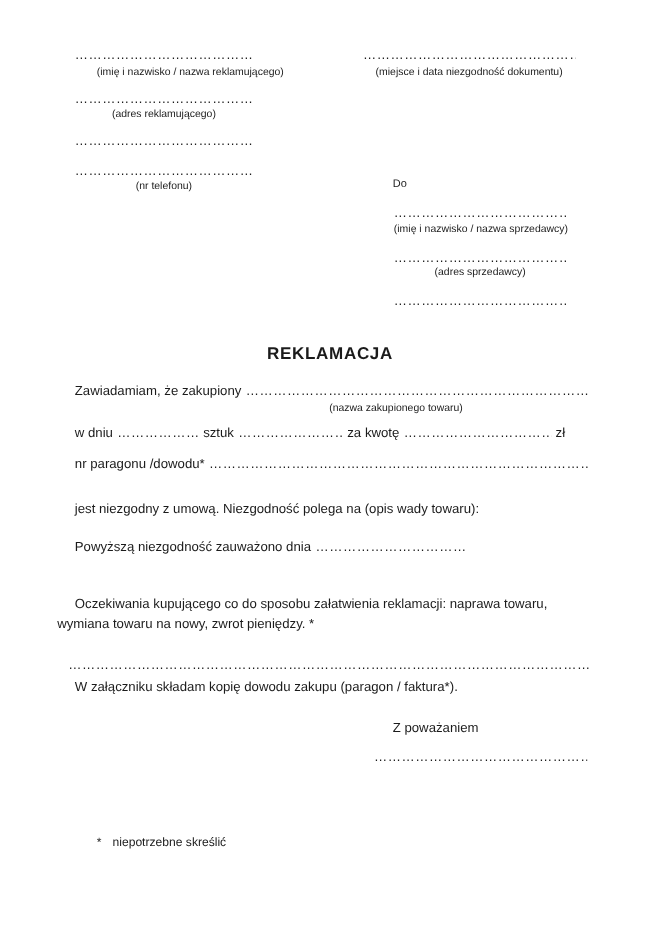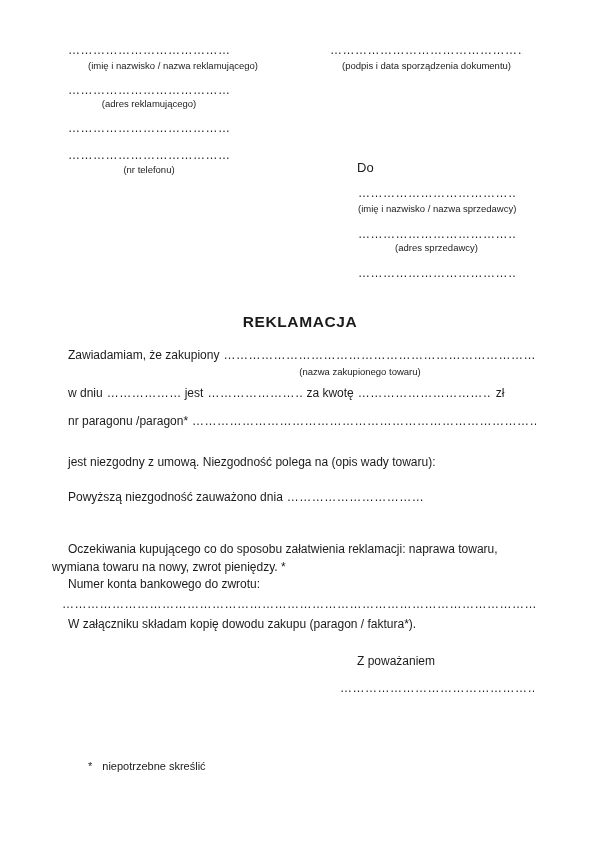--- a/index.html
+++ b/index.html
@@ -34,21 +34,21 @@
     line-height: 11px;
     color: #1b1b1b;
   }
   .center { text-align: center; }
   .title {
     font-size: 15.5px;
     font-weight: bold;
     letter-spacing: 0.6px;
     text-align: center;
   }
-  .to-label { font-size: 13px; }
+  .to-label { font-size: 10px; }
   .footnote { font-size: 11px; line-height: 13px; display: flex; }
   .footnote .marker { margin-right: 10px; }
   .gapL { margin-left: 4px; }
   .gapR { margin-right: 4px; }
 </style>
 </head>
 <body>
 
 <div class="page">
 
@@ -67,21 +67,21 @@
   </div>
 
   <div class="abs" style="top:148px; left:68px;">
     <span class="dots" style="width:162px">…………………………………………………………………………………………………………………………</span>
   </div>
   <div class="abs caption center" style="top:164px; left:68px; width:162px;">(nr telefonu)</div>
 
   <div class="abs" style="top:43px; left:330px;">
     <span class="dots" style="width:193px">…………………………………………………………………………………………………………………………</span>
   </div>
-  <div class="abs caption center" style="top:60px; left:330px; width:193px;">(podpis i data sporządzenia dokumentu)</div>
+  <div class="abs caption center" style="top:60px; left:330px; width:193px;">(miejsce i data niezgodność dokumentu)</div>
 
   <div class="abs to-label" style="top:161px; left:357px;">Do</div>
 
   <div class="abs" style="top:186px; left:358px;">
     <span class="dots" style="width:157px">…………………………………………………………………………………………………………………………</span>
   </div>
   <div class="abs caption" style="top:203px; left:358px;">(imię i nazwisko / nazwa sprzedawcy)</div>
 
   <div class="abs" style="top:227px; left:358px;">
     <span class="dots" style="width:157px">…………………………………………………………………………………………………………………………</span>
@@ -96,44 +96,43 @@
 
   <div class="abs flexline" style="top:348px; left:68px; width:468px;">
     <span>Zawiadamiam, że zakupiony</span>
     <span class="dots grow gapL">…………………………………………………………………………………………………………………………</span>
   </div>
   <div class="abs caption center" style="top:366px; left:250px; width:220px;text-align:center;">(nazwa zakupionego towaru)</div>
 
   <div class="abs flexline" style="top:386px; left:68px; width:468px;">
     <span>w dniu</span>
     <span class="dots gapL gapR" style="width:74px">…………………………………………………………………………………………………………………………</span>
-    <span>jest</span>
+    <span>sztuk</span>
     <span class="dots gapL gapR" style="width:95px">…………………………………………………………………………………………………………………………</span>
     <span>za kwotę</span>
     <span class="dots gapL gapR" style="width:134px">…………………………………………………………………………………………………………………………</span>
     <span>zł</span>
   </div>
 
   <div class="abs flexline" style="top:414px; left:68px; width:468px;">
-    <span>nr paragonu /paragon*</span>
+    <span>nr paragonu /dowodu*</span>
     <span class="dots grow gapL">…………………………………………………………………………………………………………………………</span>
   </div>
 
   <div class="abs" style="top:455px; left:68px;">jest niezgodny z umową. Niezgodność polega na (opis wady towaru):</div>
 
   <div class="abs" style="top:458px; left:68px; width:468px; height:56px;"></div>
 
   <div class="abs flexline" style="top:490px; left:68px; width:468px;">
     <span>Powyższą niezgodność zauważono dnia</span>
     <span class="dots gapL" style="width:136px">…………………………………………………………………………………………………………………………</span>
   </div>
 
   <div class="abs" style="top:542px; left:68px;">Oczekiwania kupującego co do sposobu załatwienia reklamacji: naprawa towaru,</div>
   <div class="abs" style="top:560px; left:52px;">wymiana towaru na nowy, zwrot pieniędzy. *</div>
-  <div class="abs" style="top:577px; left:68px;">Numer konta bankowego do zwrotu:</div>
 
   <div class="abs" style="top:597px; left:62px;">
     <span class="dots" style="width:476px">…………………………………………………………………………………………………………………………</span>
   </div>
 
   <div class="abs" style="top:617px; left:68px;">W załączniku składam kopię dowodu zakupu (paragon / faktura*).</div>
 
   <div class="abs" style="top:654px; left:357px;">Z poważaniem</div>
 
   <div class="abs" style="top:681px; left:340px;">

